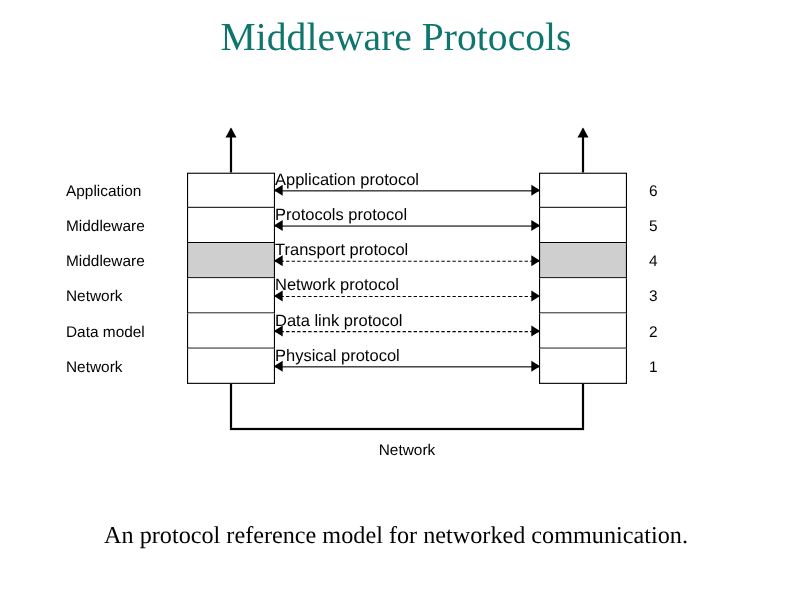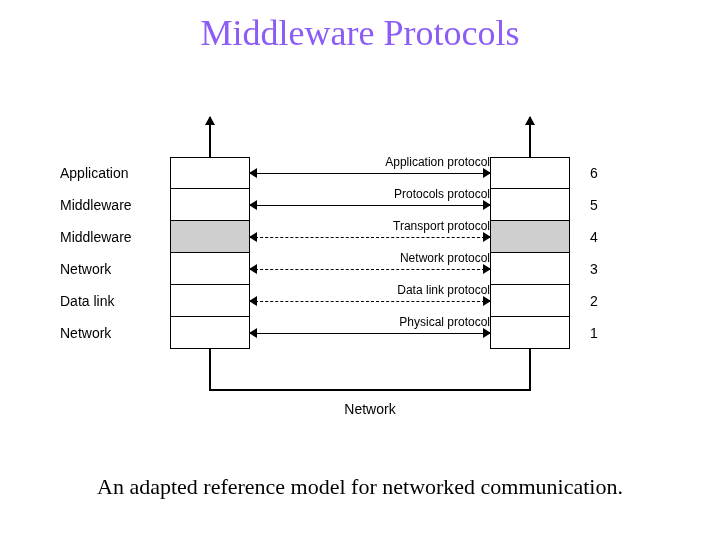--- a/index.html
+++ b/index.html
@@ -5,21 +5,21 @@
   body {
     margin: 0;
     padding: 0;
     width: 720px;
     height: 540px;
     font-family: "Times New Roman", serif;
     background: #fff;
     position: relative;
   }
   .title {
-    color: #8b5cf6;
+    color: #0f766e;
     font-size: 36px;
     text-align: center;
     padding-top: 12px;
     font-weight: normal;
   }
   .diagram {
     position: absolute;
     top: 117px;
     left: 60px;
     width: 560px;
@@ -70,23 +70,23 @@
     left: 190px;
     width: 240px;
   }
   .proto {
     position: relative;
     height: 32px;
   }
   .proto .label {
     position: absolute;
     width: 100%;
-    text-align: right;
+    text-align: left;
     top: -2px;
-    font-size: 12px;
+    font-size: 15px;
     background: transparent;
   }
   .proto .line {
     position: absolute;
     top: 16px;
     left: 0;
     width: 100%;
     height: 0;
     border-top: 1px solid #000;
   }
@@ -156,21 +156,21 @@
 <div class="diagram">
 
   <div class="uparrow l"></div>
   <div class="uparrow r"></div>
 
   <div class="labels-left">
     <div>Application</div>
     <div>Middleware</div>
     <div>Middleware</div>
     <div>Network</div>
-    <div>Data link</div>
+    <div>Data model</div>
     <div>Network</div>
   </div>
 
   <div class="stack left">
     <div class="layerbox"></div>
     <div class="layerbox"></div>
     <div class="layerbox shaded"></div>
     <div class="layerbox"></div>
     <div class="layerbox"></div>
     <div class="layerbox"></div>
@@ -232,13 +232,13 @@
     <div>2</div>
     <div>1</div>
   </div>
 
   <div class="netline vert l"></div>
   <div class="netline vert r"></div>
   <div class="netline horiz"></div>
   <div class="netlabel">Network</div>
 </div>
 
-<div class="caption">An adapted reference model for networked communication.</div>
+<div class="caption">An protocol reference model for networked communication.</div>
 
 </body></html>

